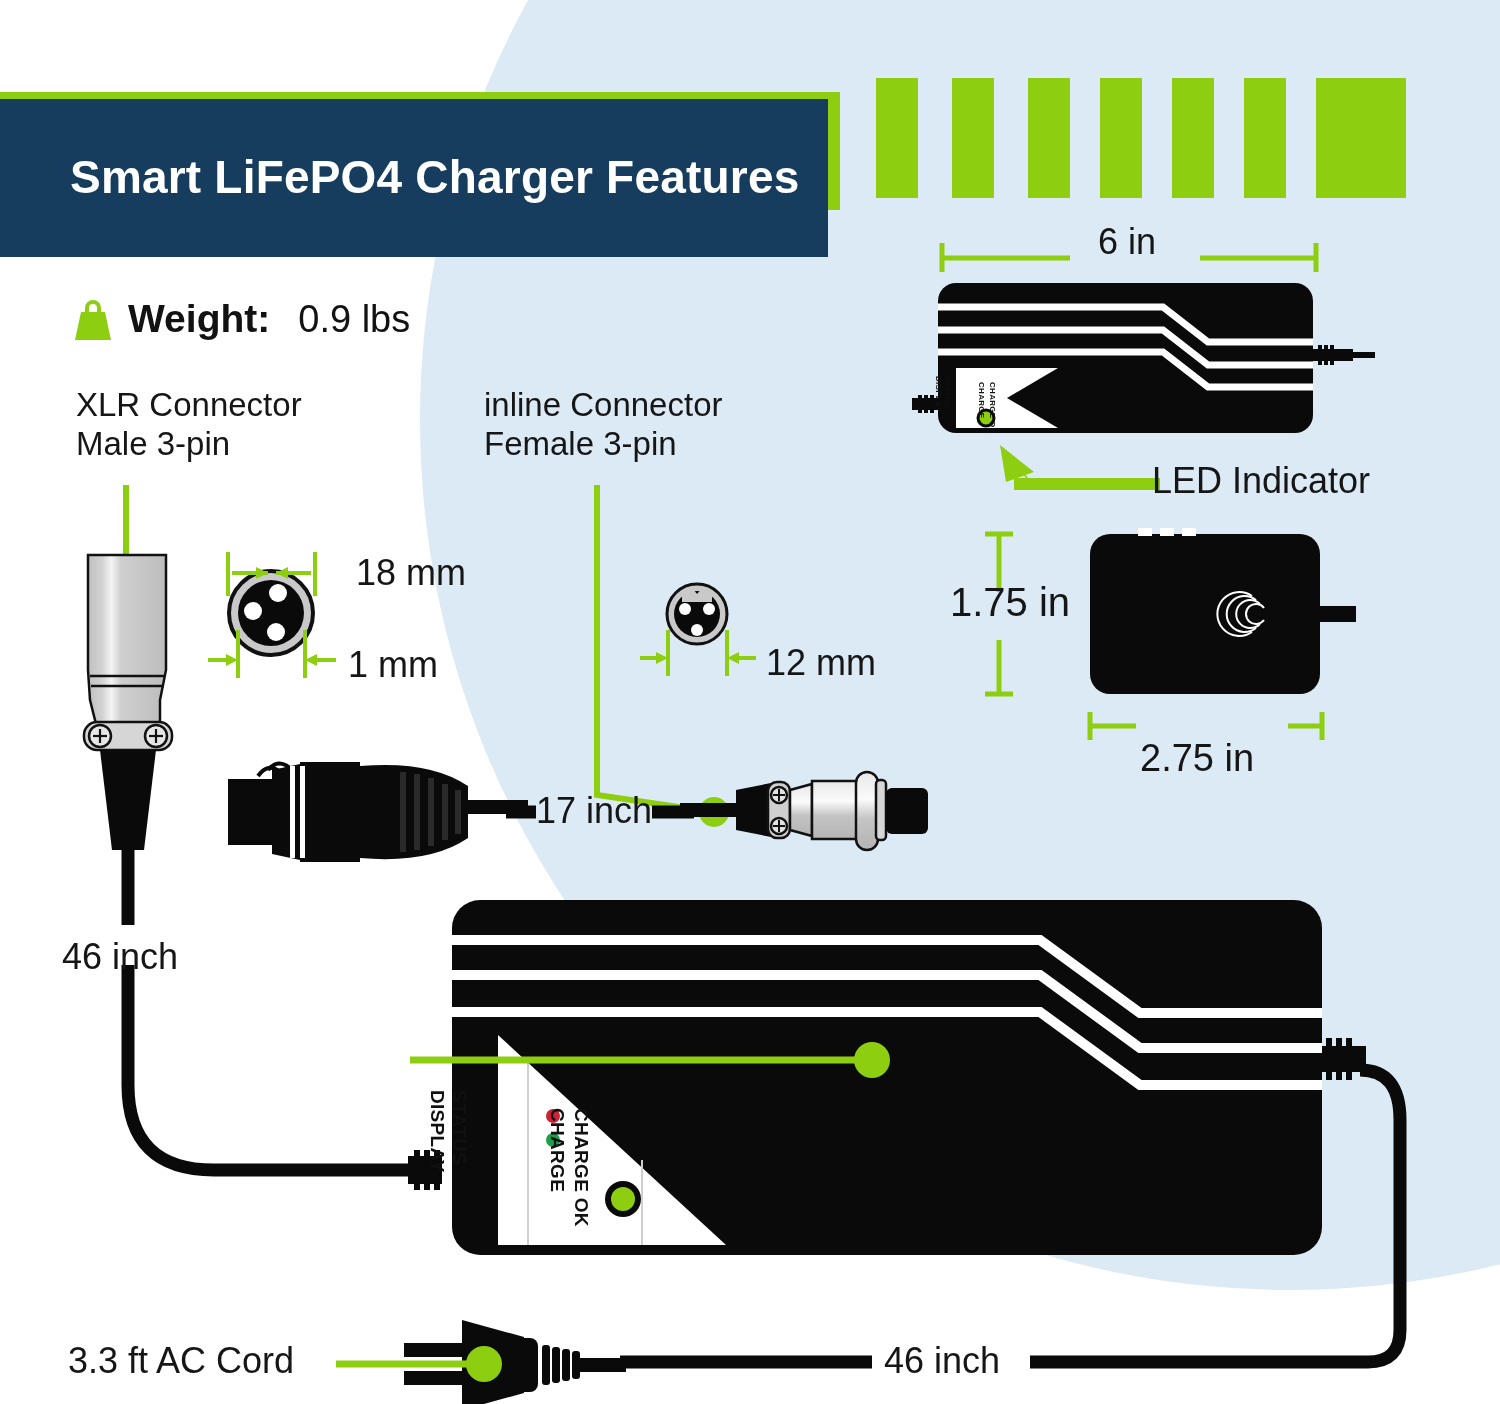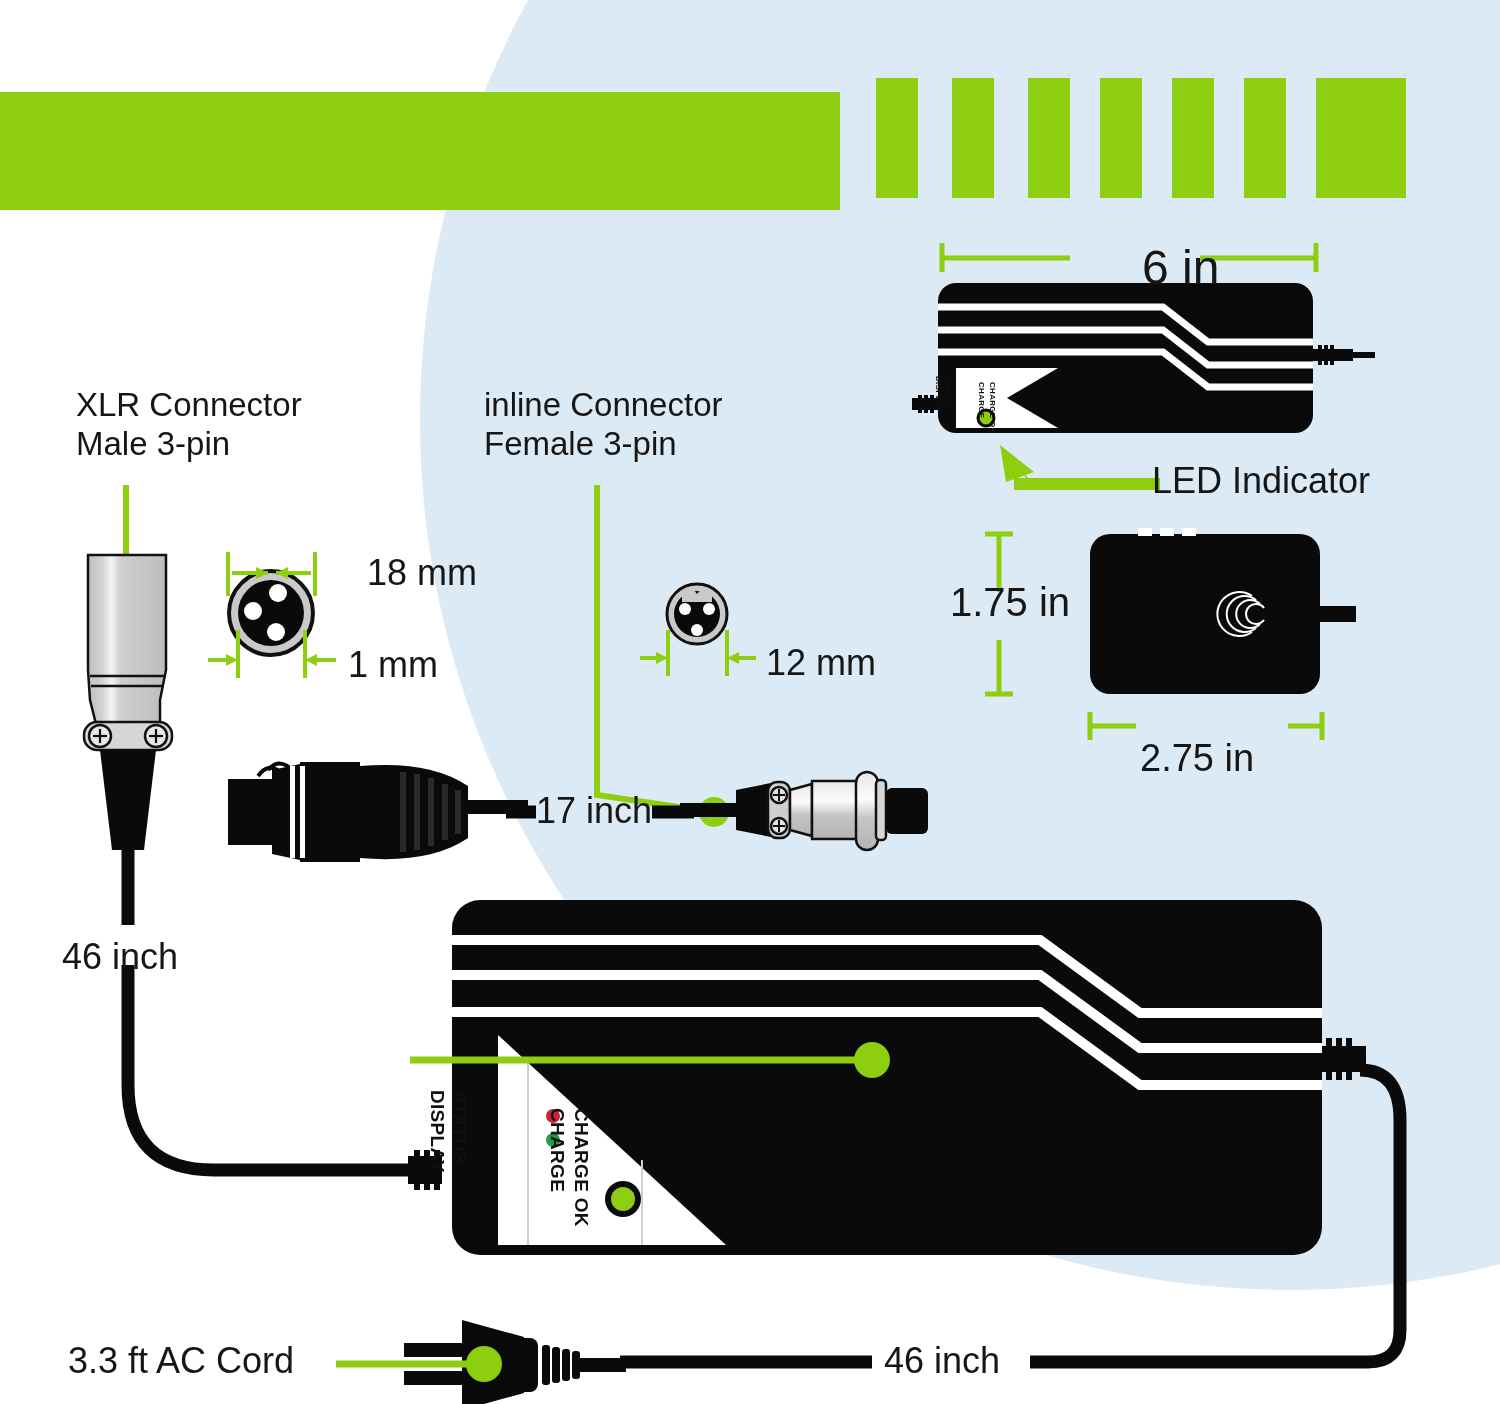--- a/index.html
+++ b/index.html
@@ -285,33 +285,45 @@
       </g>
       <line x1="336" y1="1364" x2="478" y2="1364" stroke="#8DCE10" stroke-width="7"></line>
       <circle cx="484" cy="1364" r="18" fill="#8DCE10"></circle>
 
       <line x1="506" y1="812" x2="536" y2="812" stroke="#0A0A0A" stroke-width="13"></line>
       <line x1="652" y1="812" x2="694" y2="812" stroke="#0A0A0A" stroke-width="13"></line>
     </g>
   </svg>
 
   <div id="green-shadow"></div>
-
+  <div id="title-banner">
+    <div id="title-text">Smart LiFePO4 Charger
+Features</div>
+  </div>
+
+  <div id="weight-row">
+    <svg width="42" height="46" viewBox="0 0 42 46">
+      <path d="M13,12 a8,8 0 0,1 16,0 l0,5 l-4,0 l0,-5 a4,4 0 0,0 -8,0 l0,5 l-4,0 Z" fill="#8DCE10"></path>
+      <path d="M9,16 L33,16 L39,44 L3,44 Z" fill="#8DCE10"></path>
+    </svg>
+    <div id="weight-label">Weight:</div>
+    <div id="weight-value">0.9 lbs</div>
+  </div>
 
   <div class="lbl" style="left:76px;top:386px;">XLR Connector
 Male 3-pin</div>
   <div class="lbl" style="left:484px;top:386px;">inline Connector
 Female 3-pin</div>
 
-  <div class="dim" style="left:367px;top:552px;">18 mm</div>
+  <div class="dim" style="left:356px;top:552px;">18 mm</div>
   <div class="dim" style="left:348px;top:644px;">1 mm</div>
   <div class="dim" style="left:766px;top:642px;">12 mm</div>
   <div class="dim" style="left:536px;top:790px;">17 inch</div>
 
-  <div class="dim" style="left:1098px;top:240px;font-size:48px;margin-left:44px;">6 in</div>
+  <div class="dim" style="left:1098px;top:221px;font-size:36px;">6 in</div>
   <div class="dim" style="left:950px;top:580px;font-size:40px;">1.75 in</div>
   <div class="dim" style="left:1140px;top:700px;font-size:38px;margin-top:37px;">2.75 in</div>
 
   <div class="dim" style="left:1152px;top:460px;font-size:36px;">LED Indicator</div>
 
   <div class="dim" style="left:62px;top:936px;font-size:36px;">46 inch</div>
   <div class="dim" style="left:884px;top:1340px;font-size:36px;">46 inch</div>
   <div class="dim" style="left:68px;top:1340px;font-size:36px;">3.3 ft AC Cord</div>
 
   <div class="tiny" style="left:470px;top:1090px;width:160px;transform:rotate(90deg);

